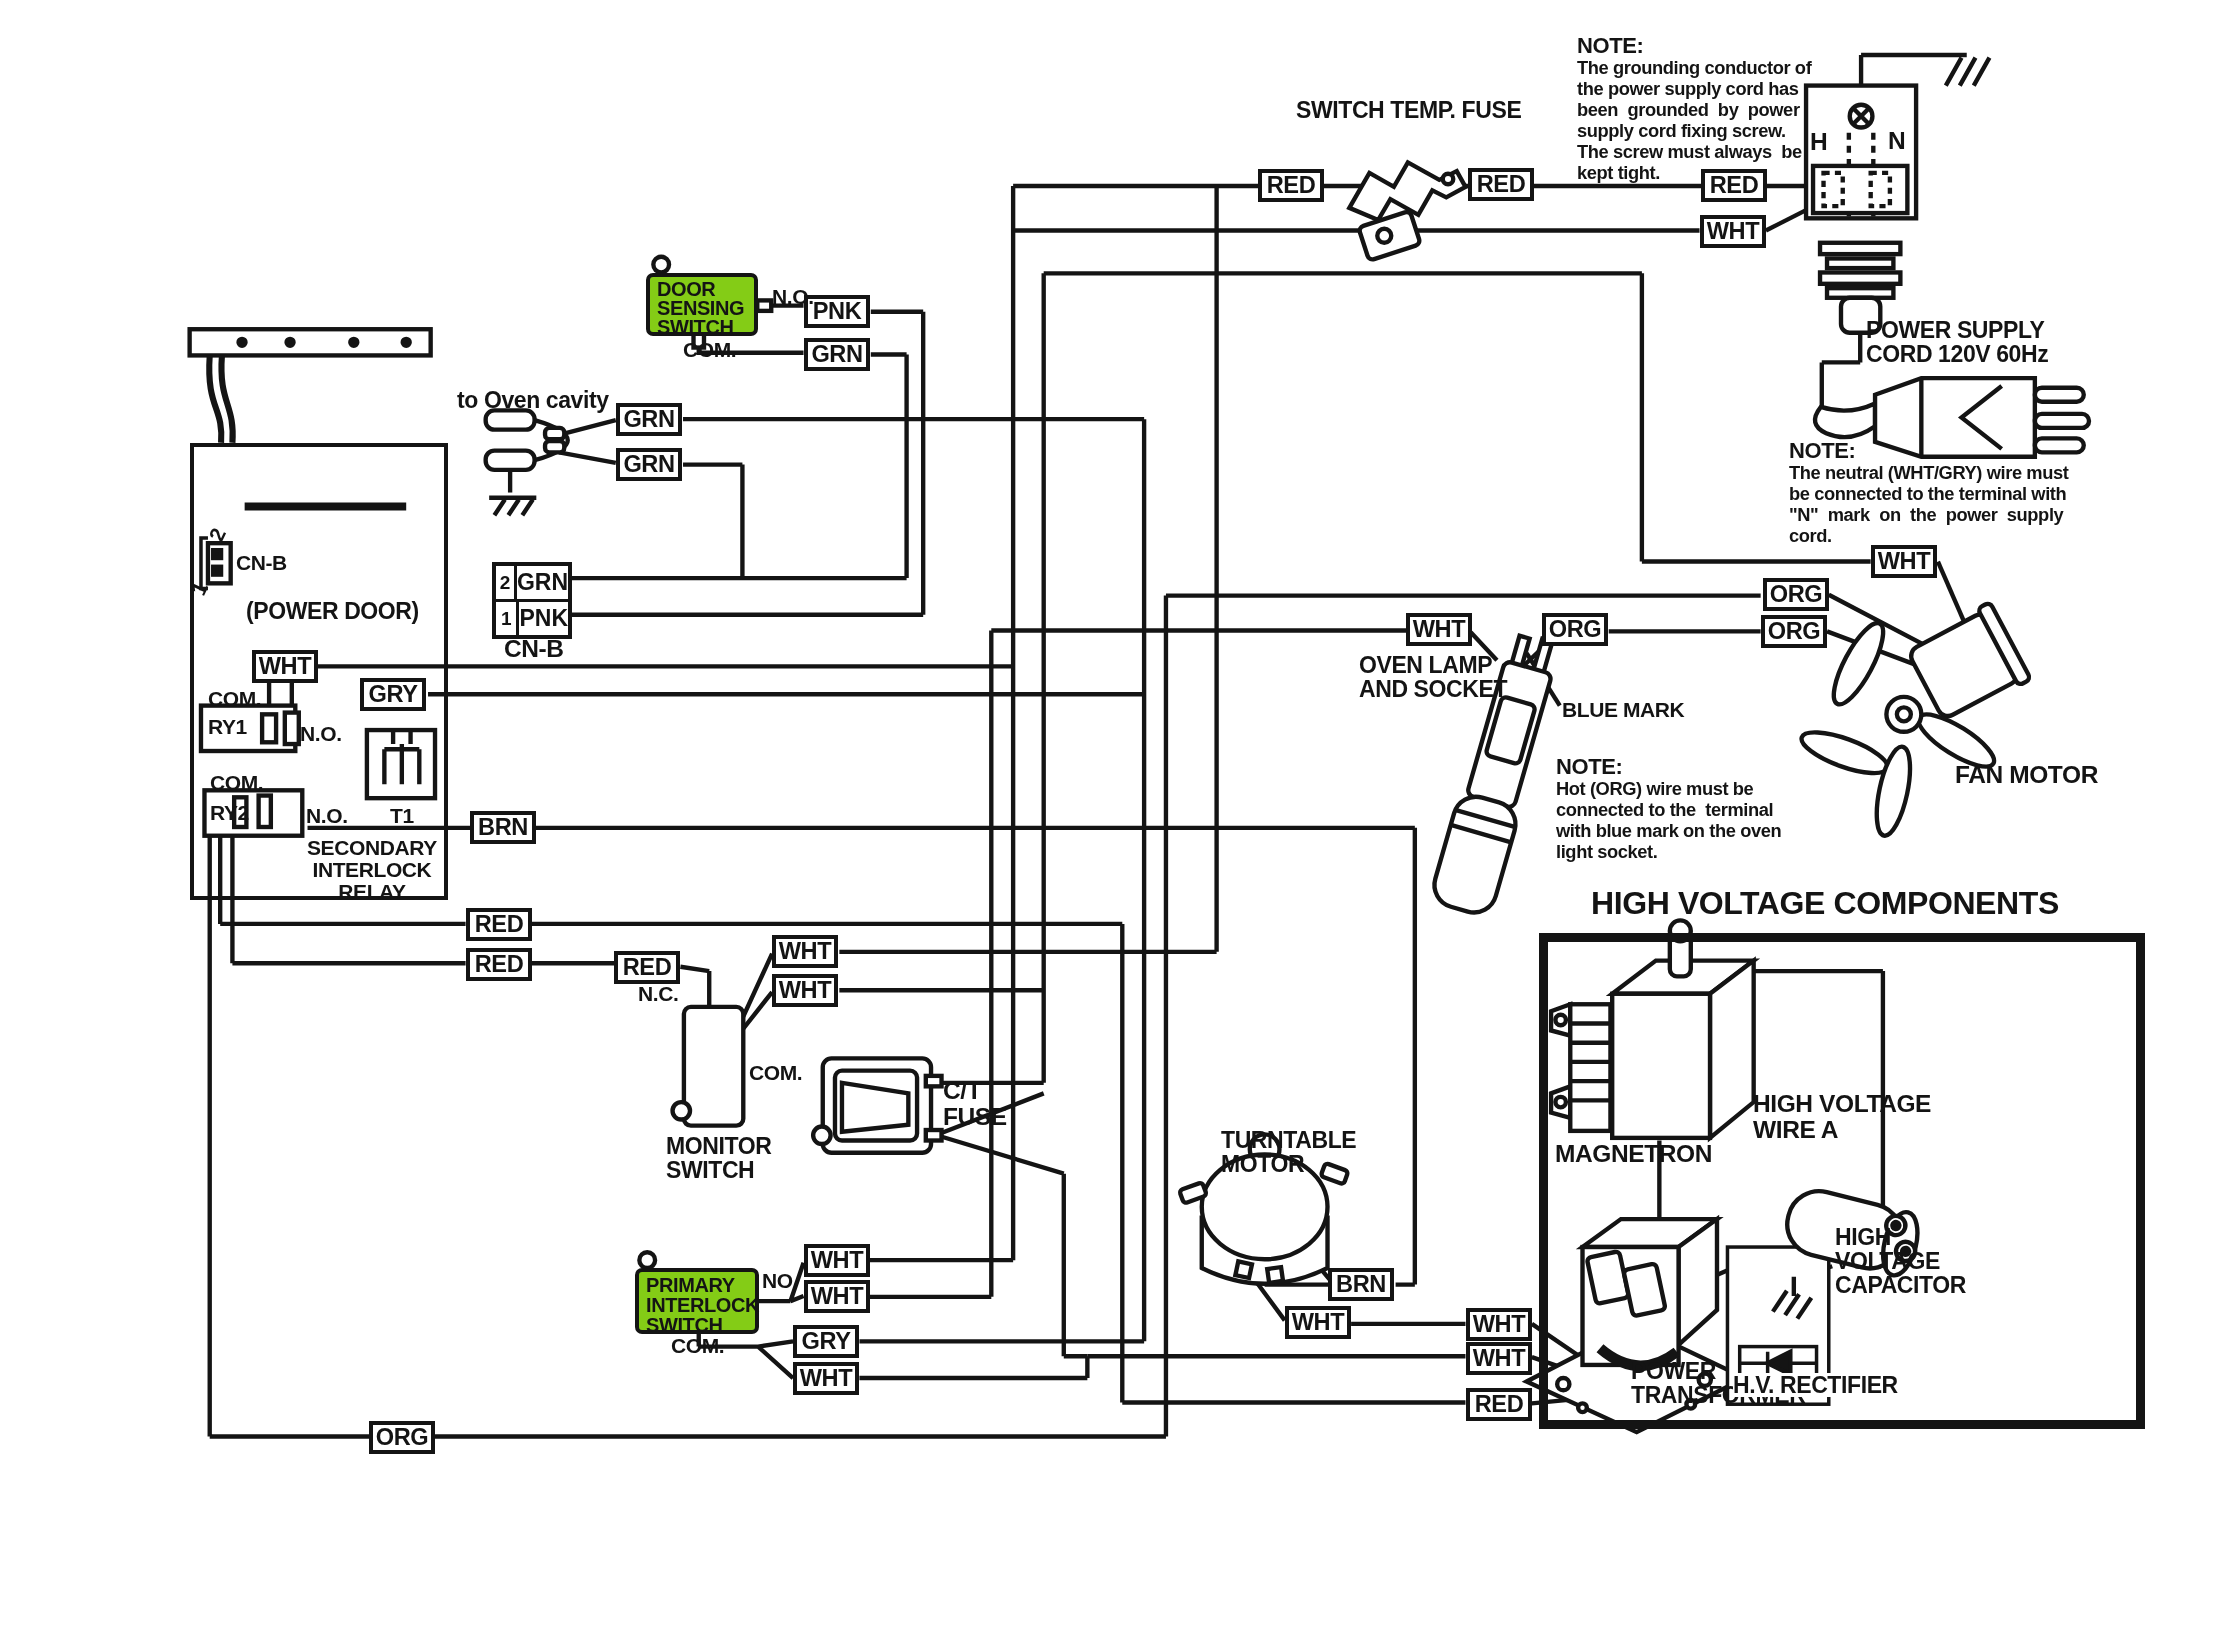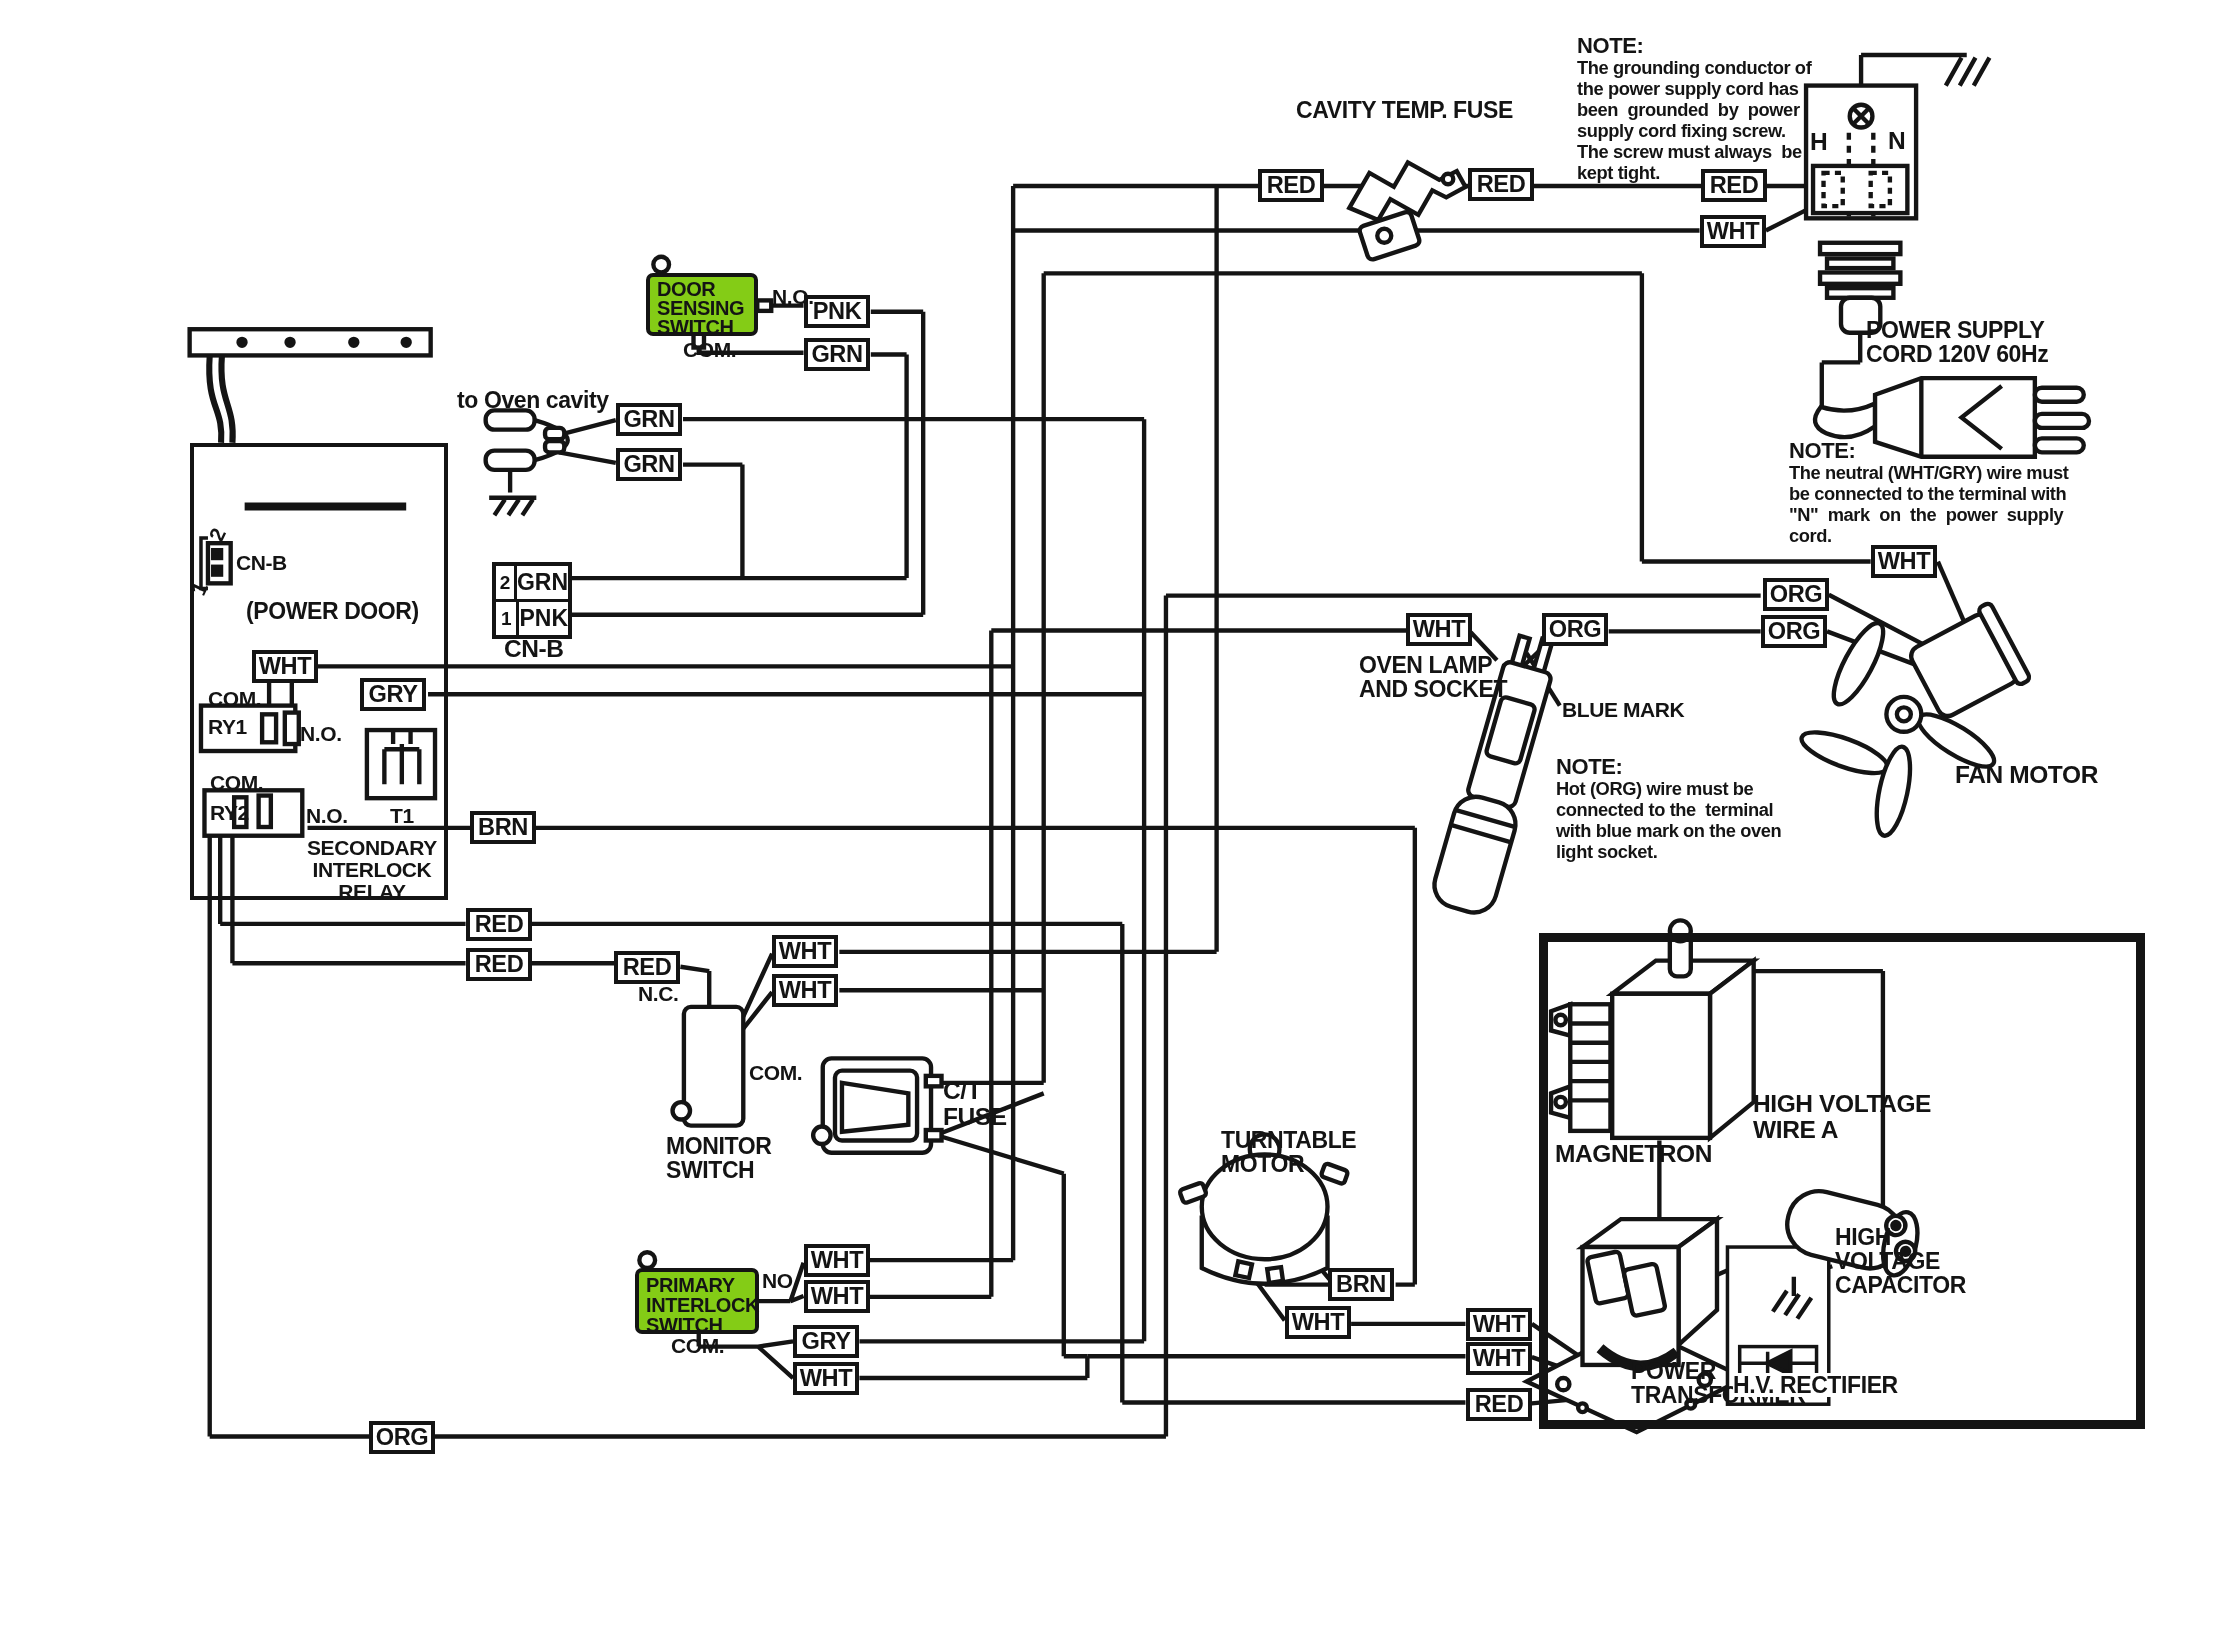--- a/index.html
+++ b/index.html
@@ -310,21 +310,21 @@
   <div class="tag" style="left:1406px;top:613px;">WHT</div>
   <div class="tag" style="left:1542px;top:613px;">ORG</div>
   <div class="tag" style="left:1871px;top:545px;">WHT</div>
   <div class="tag" style="left:1763px;top:578px;">ORG</div>
   <div class="tag" style="left:1761px;top:615px;">ORG</div>
   <div class="tag" style="left:1466px;top:1308px;">WHT</div>
   <div class="tag" style="left:1466px;top:1342px;">WHT</div>
   <div class="tag" style="left:1466px;top:1388px;">RED</div>
   <div class="tag" style="left:369px;top:1421px;">ORG</div>
 
-  <div class="lbl s26" style="left:1296px;top:98px;">CAVITY TEMP. FUSE</div>
+  <div class="lbl s26" style="left:1296px;top:98px;">SWITCH TEMP. FUSE</div>
   <div class="lbl s28" style="left:1810px;top:129px;">H</div>
   <div class="lbl s28" style="left:1888px;top:128px;">N</div>
 
   <div class="lbl s24" style="left:772px;top:286px;">N.O.</div>
   <div class="lbl s24" style="left:683px;top:339px;">COM.</div>
   <div class="lbl s26" style="left:457px;top:388px;">to Oven cavity</div>
 
   <div class="lbl s24 rot" style="left:212px;top:524px;">2</div>
   <div class="lbl s24 rot" style="left:194px;top:578px;">1</div>
   <div class="lbl s24" style="left:236px;top:552px;">CN-B</div>
@@ -357,20 +357,21 @@
   <div class="lbl s21" style="left:1556px;top:756px;"><span style="font-size:22px;">NOTE:</span><br><span>Hot (ORG) wire must be</span><br><span>connected to the  terminal</span><br><span>with blue mark on the oven</span><br><span>light socket.</span></div>
 
   <div class="lbl s28" style="left:1955px;top:762px;">FAN MOTOR</div>
 
   <div class="lbl s21" style="left:1577px;top:35px;"><span style="font-size:22px;">NOTE:</span><br><span>The grounding conductor of</span><br><span>the power supply cord has</span><br><span>been  grounded  by  power</span><br><span>supply cord fixing screw.</span><br><span>The screw must always  be</span><br><span>kept tight.</span></div>
 
   <div class="lbl s26" style="left:1866px;top:318px;"><span>POWER SUPPLY</span><br><span>CORD 120V 60Hz</span></div>
 
   <div class="lbl s21" style="left:1789px;top:440px;"><span style="font-size:22px;">NOTE:</span><br><span>The neutral (WHT/GRY) wire must</span><br><span>be connected to the terminal with</span><br><span>"N"  mark  on  the  power  supply</span><br><span>cord.</span></div>
 
+  <div class="lbl s37" style="left:1591px;top:887px;">HIGH VOLTAGE COMPONENTS</div>
   <div class="lbl s28" style="left:1555px;top:1141px;">MAGNETRON</div>
   <div class="lbl s28" style="left:1753px;top:1091px;"><span>HIGH VOLTAGE</span><br><span>WIRE A</span></div>
   <div class="lbl s26" style="left:1835px;top:1225px;"><span>HIGH</span><br><span>VOLTAGE</span><br><span>CAPACITOR</span></div>
   <div class="lbl s26" style="left:1631px;top:1359px;"><span>POWER</span><br><span>TRANSFORMER</span></div>
   <div class="lbl s26" style="left:1733px;top:1373px;background:#fff;">H.V. RECTIFIER</div>
 
 </div>
 
 
 </body></html>

